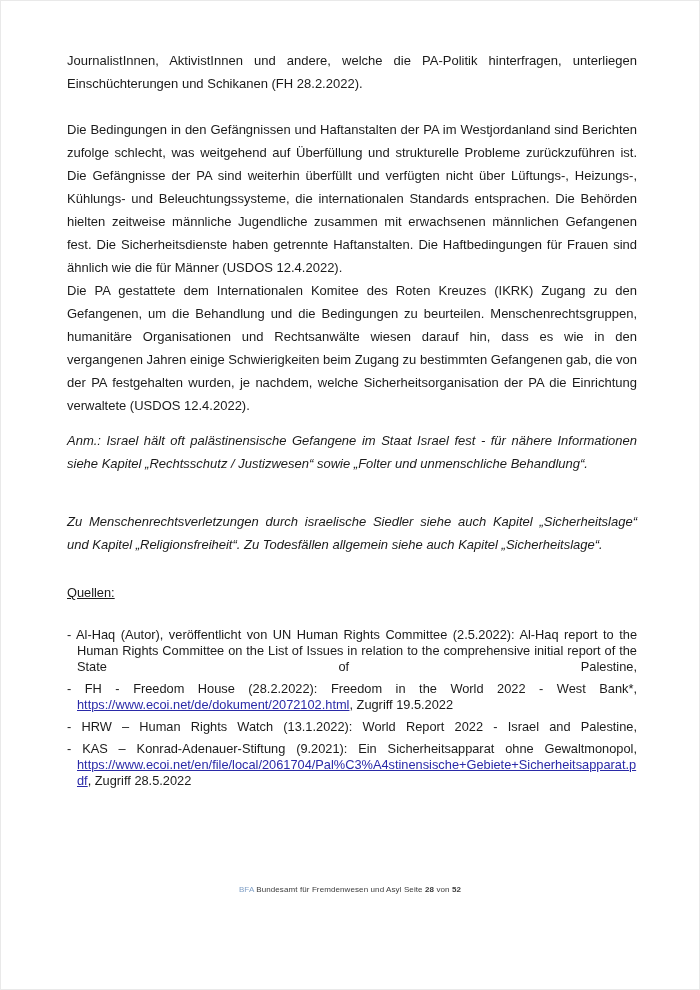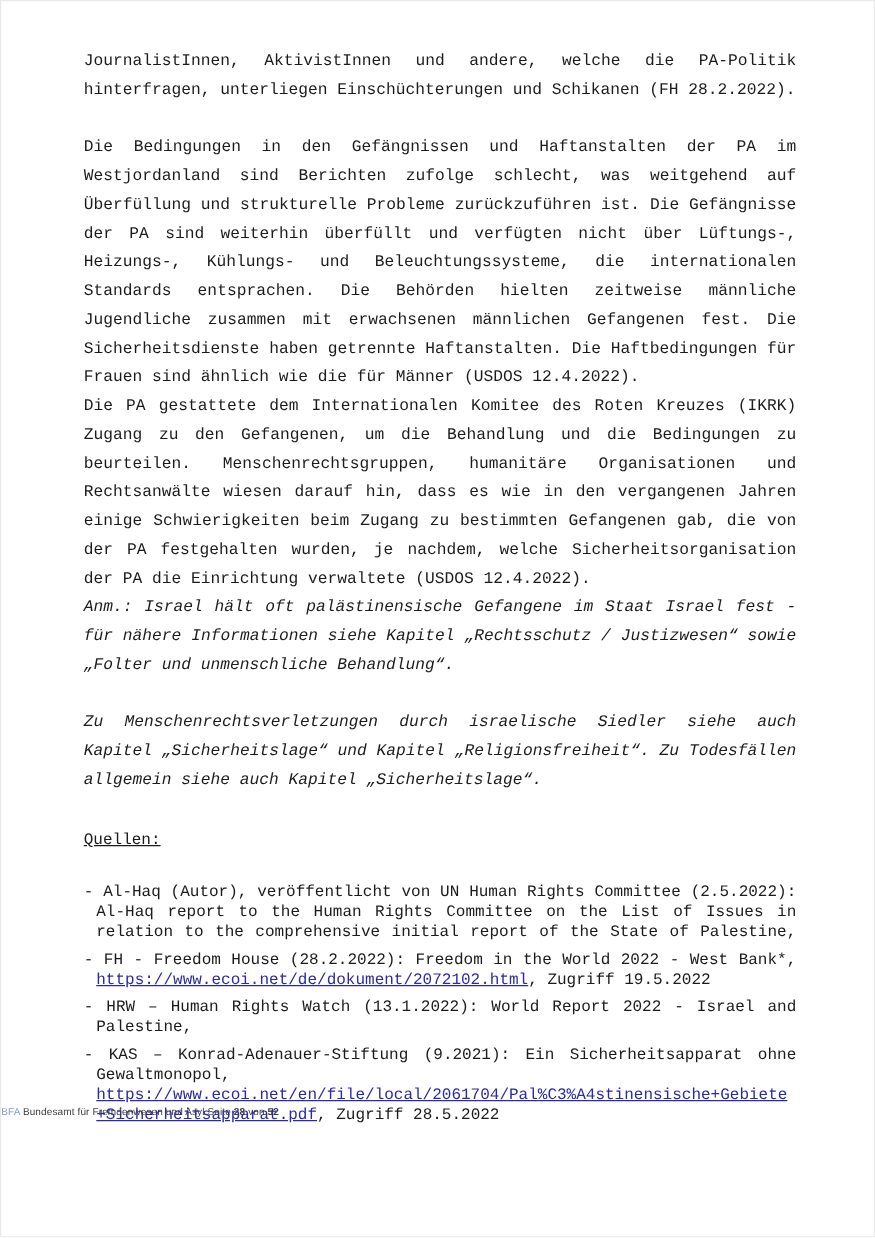--- a/index.html
+++ b/index.html
@@ -8,31 +8,30 @@
     width:700px; height:990px;
     box-sizing:border-box;
     background:#ffffff;
     border:1px solid #e9e9e9;
     font-family:"Liberation Sans","DejaVu Sans",sans-serif;
     color:#1b1b1b;
     overflow:hidden;
   }
   .content {
     position:absolute;
-    left:66px; top:36px;
+    left:66px; top:48px;
     width:570px;
-    font-family:Liberation Mono, monospace;
   }
   .para {
     font-size:13px;
     line-height:23px;
     text-align:justify;
     margin:0;
   }
-  .note { font-style:italic; }
+  .note { font-style:italic;margin-top:12px; }
   .vspace { height:23px; }
   .src-heading {
     font-size:12.8px;
     line-height:16px;
     text-decoration:underline;
     margin:6px 0 26px 0;
   }
   .source {
     font-size:12.8px;
     line-height:16px;
@@ -49,20 +48,21 @@
   a.src-link {
     color:#2a2aa8;
     text-decoration:underline;
     word-break:break-all;
     cursor:pointer;
   }
   .src-suffix { color:#1b1b1b; }
   .footer {
     position:absolute;
     left:0; right:0; top:884px;
+    text-align:center;
     font-size:8px;
     line-height:10px;
     color:#3c3c3c;
     letter-spacing:0.1px;
   }
   .footer .brand { color:#7f9fc6; }
   .footer .bold { font-weight:bold; }
 </style>
 </head>
 <body>

